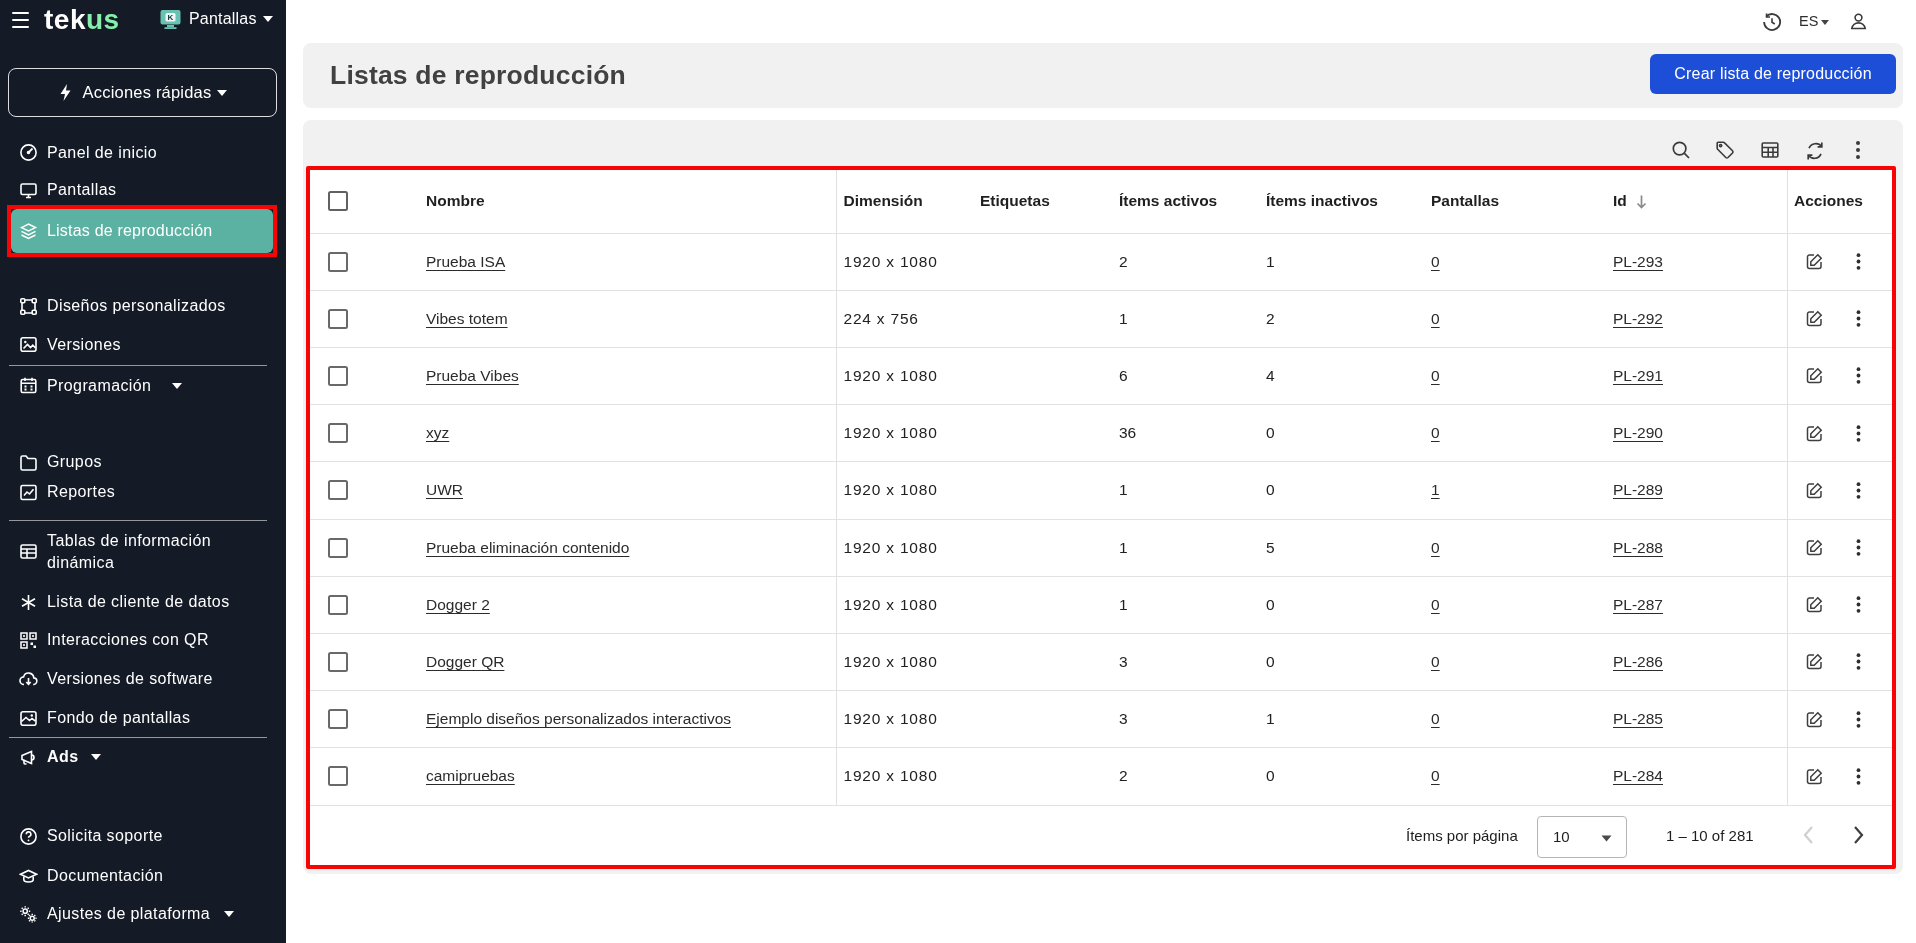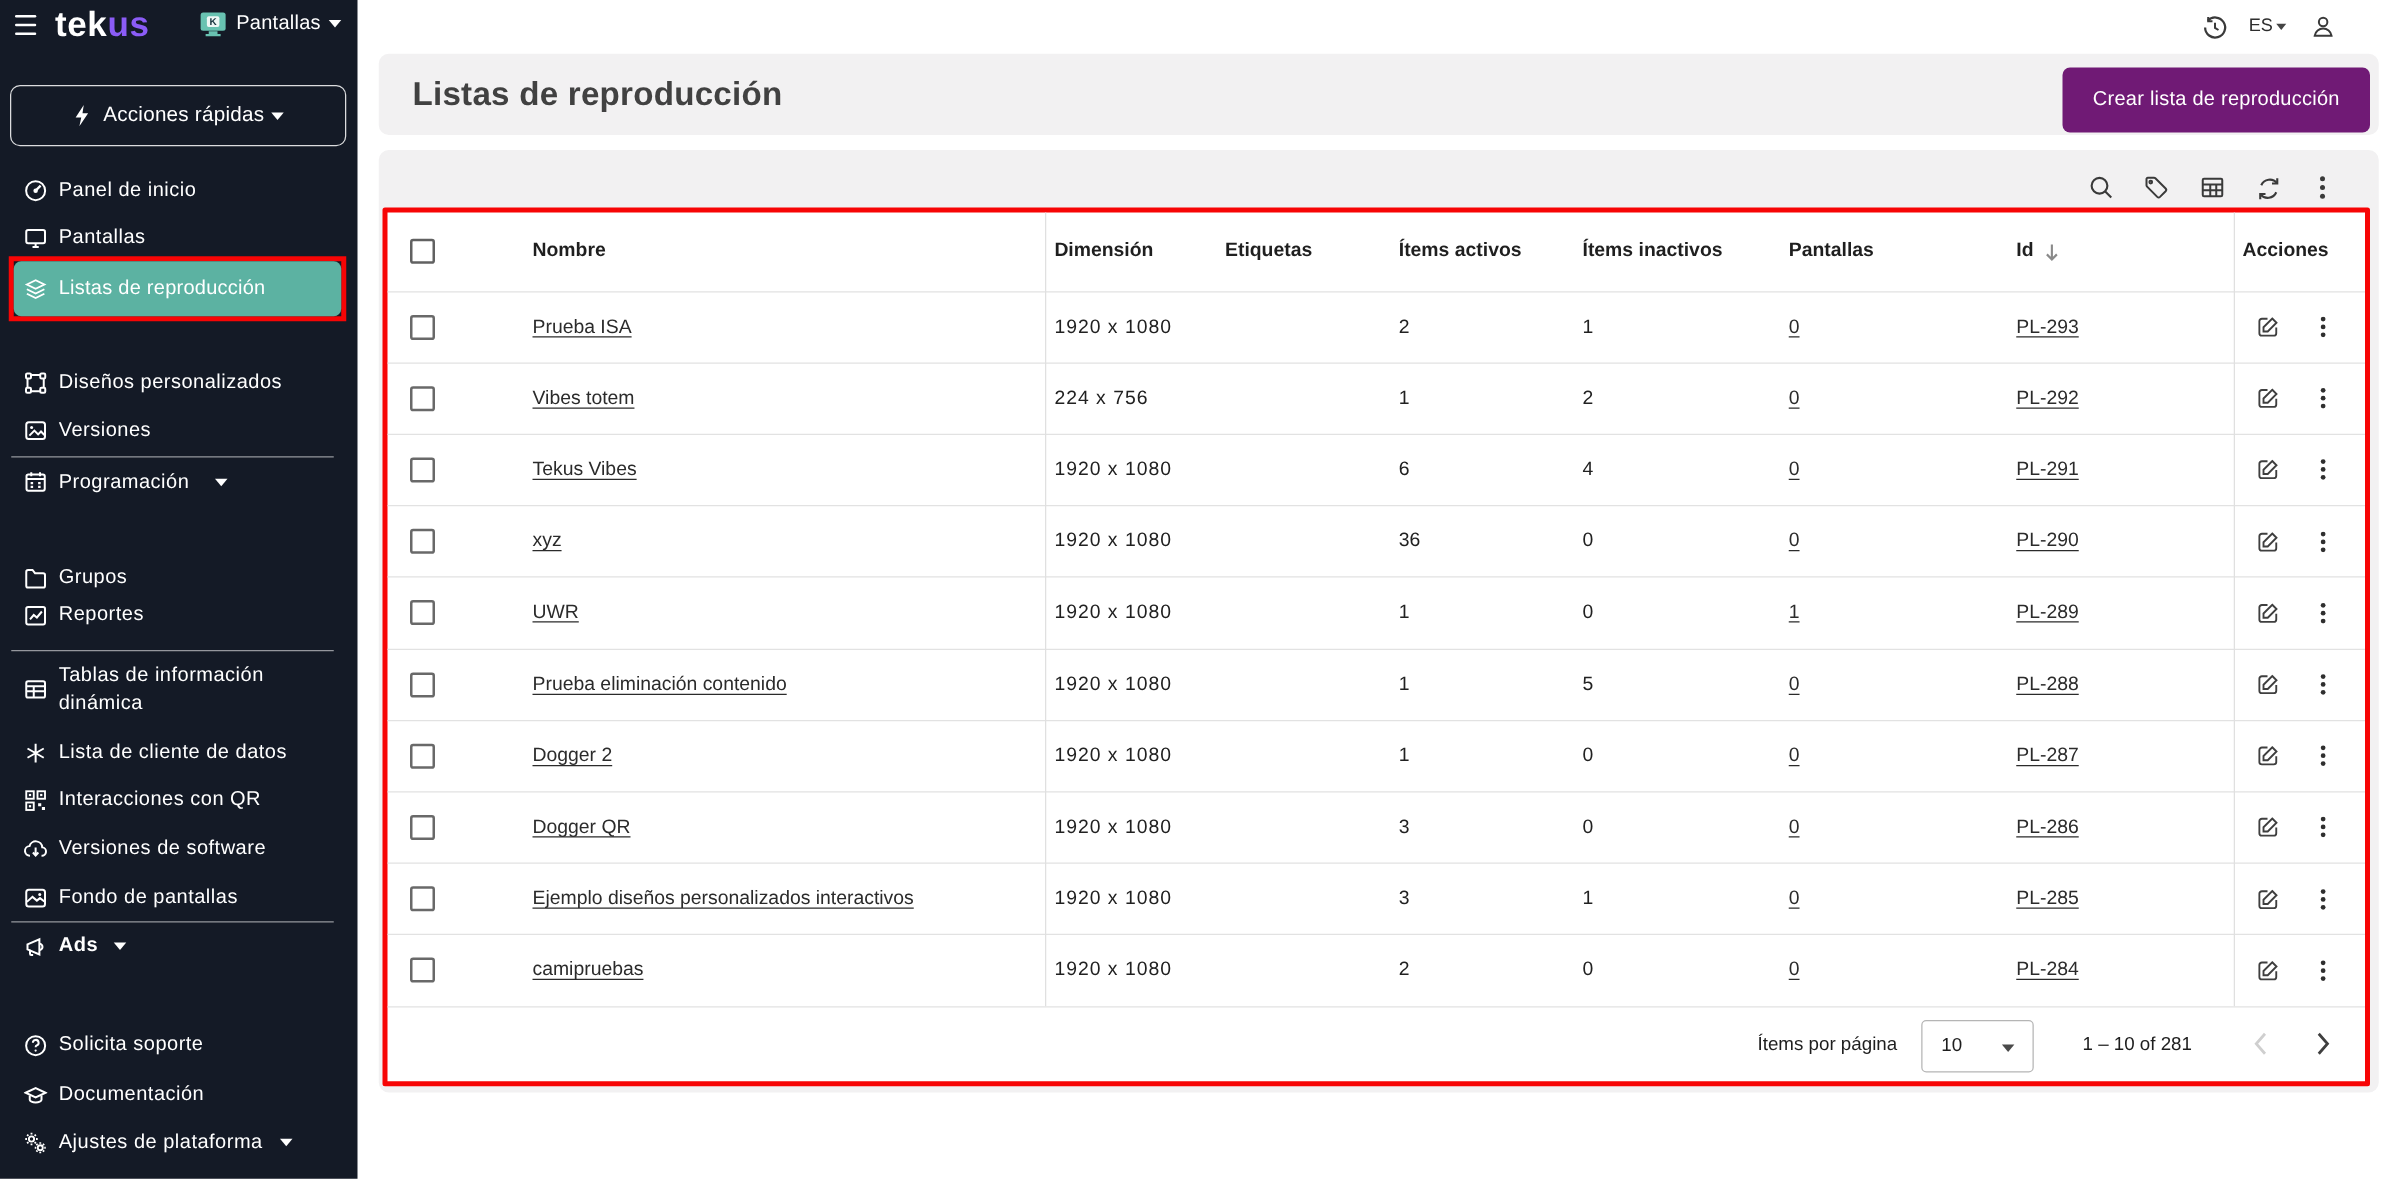--- a/index.html
+++ b/index.html
@@ -3,41 +3,41 @@
 <meta charset="utf-8">
 <style>
 *{margin:0;padding:0;box-sizing:border-box}
 html,body{width:1916px;height:943px;overflow:hidden;background:#fff;
   font-family:"Liberation Sans",sans-serif;}
 
 .sidebar{position:absolute;left:0;top:0;width:286px;height:943px;background:#141a26;color:#fff}
 .burger{position:absolute;left:12px;top:12px;width:17px;height:17px}
 .burger div{height:2.4px;background:#fff;margin-bottom:4.6px;border-radius:1px}
 .logo{position:absolute;left:44px;top:4px;font-size:28px;font-weight:700;letter-spacing:.5px;color:#fff}
-.logo span{color:#8b5cf6}
+.logo span{color:#86efac}
 .chip{position:absolute;left:159px;top:8px;display:flex;align-items:center}
 .chip .txt{color:#fff;font-size:16px;margin-left:7px;letter-spacing:.2px}
 .caret{display:inline-block;width:0;height:0;border-left:5px solid transparent;border-right:5px solid transparent;border-top:6px solid #fff;margin-left:6px}
 .qabtn{position:absolute;left:8px;top:68px;width:269px;height:49px;border:1.5px solid rgba(255,255,255,.85);border-radius:8px;display:flex;align-items:center;justify-content:center;font-size:16.5px;letter-spacing:.2px;color:#fff}
 .menu-item{position:absolute;left:0;width:286px;height:38px;display:flex;align-items:center;color:#fff;font-size:16px;letter-spacing:.4px}
 .menu-item .mi{position:absolute;left:19px;width:19px;height:19px;display:flex;align-items:center;justify-content:center}
 .menu-item .ml{position:absolute;left:47px;white-space:nowrap}
 .sdiv{position:absolute;left:9px;width:258px;height:1px;background:rgba(255,255,255,.55)}
 .selwrap{position:absolute;left:7px;top:205px;width:270px;height:52px;border:4px solid #f70505}
 .selpill{width:262px;height:44px;background:#5cb2a2;border-radius:6px;display:flex;align-items:center;color:#fff;font-size:16px;letter-spacing:.2px;position:relative}
 .selpill .mi{position:absolute;left:8px;width:19px;height:19px;display:flex;align-items:center;justify-content:center}
 .selpill .ml{position:absolute;left:36px;white-space:nowrap}
 
 .topbar-ico{position:absolute;top:12px;color:#3a3a3a}
 .es{position:absolute;left:1799px;top:13px;font-size:14.5px;color:#2e2e2e;font-weight:500}
 .es .c2{display:inline-block;width:0;height:0;border-left:4.5px solid transparent;border-right:4.5px solid transparent;border-top:5.5px solid #444;margin-left:3px;vertical-align:middle}
 
 .titleband{position:absolute;left:303px;top:43px;width:1600px;height:65px;background:#f2f1f2;border-radius:8px}
 .titleband h1{position:absolute;left:27px;top:0;height:65px;line-height:65px;font-size:26.5px;color:#414141;letter-spacing:.2px;font-weight:700}
-.newbtn{position:absolute;right:7px;top:11px;width:246px;height:52px;background:#701a75;color:#fff;border-radius:6px;font-size:16px;letter-spacing:.2px;display:flex;align-items:center;justify-content:center}
+.newbtn{position:absolute;right:7px;top:11px;width:246px;height:40px;background:#1d4ed8;color:#fff;border-radius:6px;font-size:16px;letter-spacing:.2px;display:flex;align-items:center;justify-content:center}
 
 .card{position:absolute;left:303px;top:120px;width:1600px;height:754px;background:#f2f1f2;border-radius:8px}
 .toolico{position:absolute;top:19.5px}
 
 .tablebox{position:absolute;left:306px;top:166px;width:1590px;height:703px;border:4px solid #f70505;background:#fff;border-radius:2px}
 .thead{position:absolute;left:0;top:0;width:1582px;height:62.5px;font-weight:700;color:#1f1f1f;font-size:15.5px}
 .trow{position:absolute;left:0;width:1582px;height:57.2px;border-top:1px solid #e2e2e2;font-size:15.5px;color:#212121}
 .cell{position:absolute;top:0;height:100%;display:flex;align-items:center;white-space:nowrap}
 .cbx{position:absolute;left:18px;top:50%;margin-top:-10px;width:20px;height:20px;border:2px solid #696969;border-radius:2.5px}
 .lnk{text-decoration:underline;text-underline-offset:3px;color:#2b2b2b}
@@ -367,21 +367,21 @@
         <svg width="5" height="17" viewBox="0 0 5 17">
           <circle cx="2.5" cy="2.2" r="1.9" fill="#2f2f2f"></circle>
           <circle cx="2.5" cy="8.5" r="1.9" fill="#2f2f2f"></circle>
           <circle cx="2.5" cy="14.8" r="1.9" fill="#2f2f2f"></circle>
         </svg>
       </span>
 </div>
 <div class="trow" style="top:176.9px">
   <span class="cbx"></span>
   <span class="cell" style="left:116px">
-        <span class="lnk">Tekus Vibes</span>
+        <span class="lnk">Prueba Vibes</span>
       </span>
   <span class="cell" style="left:533.5px;letter-spacing:.8px">1920 x 1080</span>
   <span class="cell" style="left:809px">6</span>
   <span class="cell" style="left:956px">4</span>
   <span class="cell" style="left:1121px">
         <span class="lnk">0</span>
       </span>
   <span class="cell" style="left:1303px">
         <span class="lnk">PL-291</span>
       </span>

